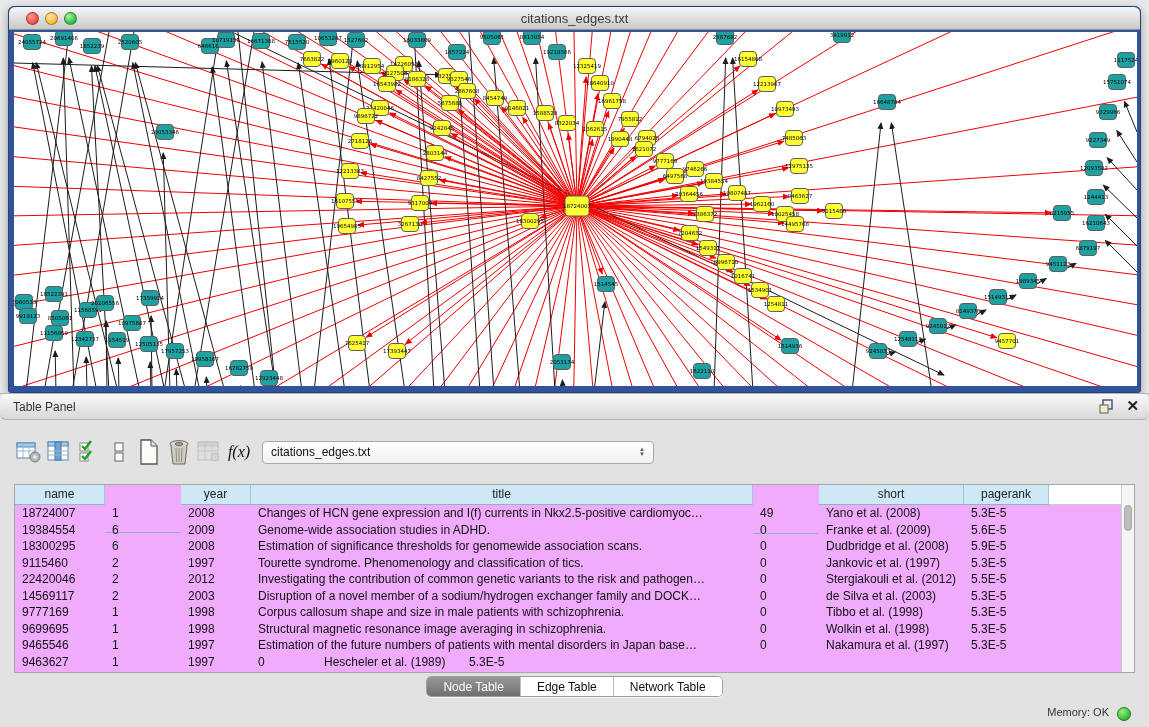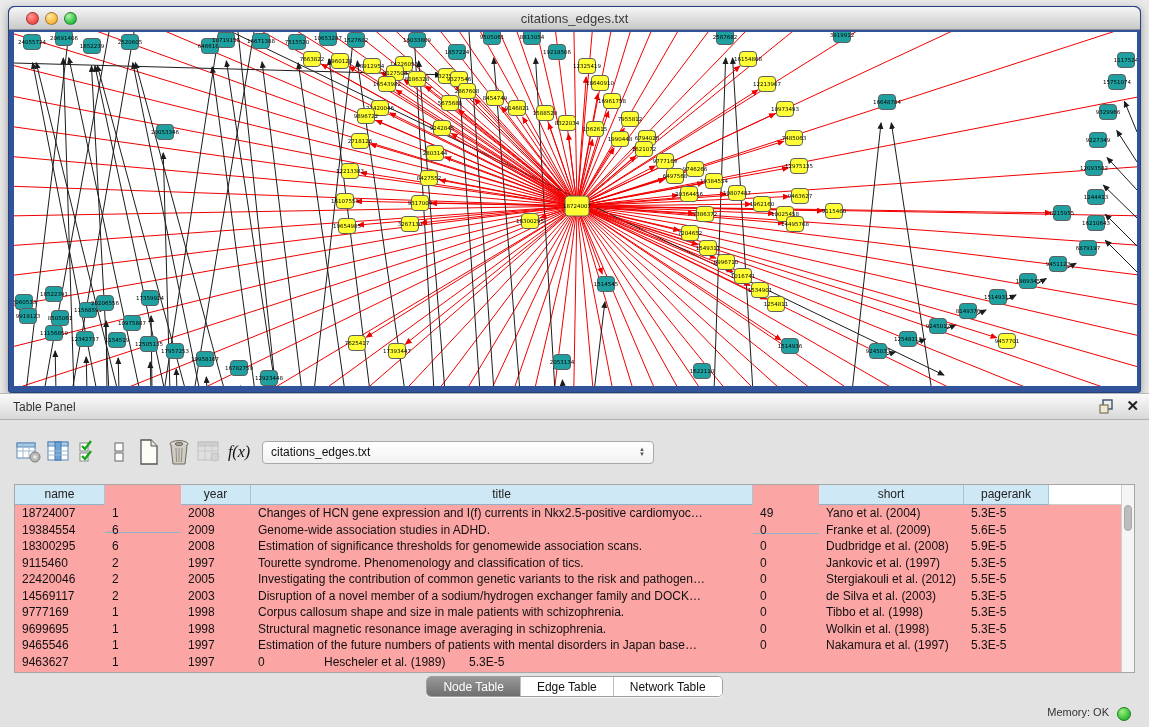--- a/index.html
+++ b/index.html
@@ -20,37 +20,37 @@
   .tl-red    { left:17px;  background:radial-gradient(circle at 35% 30%, #ff9a96, #f6534d 60%, #d53a34); }
   .tl-yellow { left:36px;  background:radial-gradient(circle at 35% 30%, #ffe9a8, #fdbc40 60%, #df9b1f); }
   .tl-green  { left:55px;  background:radial-gradient(circle at 35% 30%, #baf0a8, #35c94c 60%, #1fa033); }
   .canvas-wrap { position:absolute; left:5px; top:25px; width:1123px; height:354px;
                  background:#ffffff; overflow:hidden; }
 
   
   .table-panel { position:absolute; left:0; top:393px; width:1149px; height:334px;
                  background:#e2e2e2; border-top:1px solid #b5b5b5; }
   .panel-header { position:absolute; left:0; top:0; right:0; height:26px;
-                  background:linear-gradient(#fafafa,#d8d8d8); border-bottom:1px solid #b0b0b0; }
+                  background:linear-gradient(#fafafa,#d8d8d8); border-bottom:1px solid #b0b0b0;border-radius:6px; }
   .panel-title { position:absolute; left:13px; top:6px; font-size:12px; color:#333; }
   .panel-btns { position:absolute; right:10px; top:3px; display:flex; gap:12px; align-items:center; }
   .float-btn svg { display:block; }
   .close-btn { font-size:15px; font-weight:bold; color:#222; line-height:18px; cursor:default; }
 
   .toolbar { position:absolute; left:14px; top:40px; height:36px; display:flex; align-items:center; gap:0; }
   .tbtn { width:30px; height:32px; display:flex; align-items:center; justify-content:center; }
   .fx { font-family:"Liberation Serif", serif; font-style:italic; font-size:16px; color:#111; }
   .net-select { margin-left:8px; width:392px; height:23px; background:linear-gradient(#ffffff,#f2f2f2);
                 border:1px solid #a9a9a9; border-radius:4px; display:flex; align-items:center;
                 padding:0 8px; font-size:12px; color:#111; }
   .net-select .val { flex:1; }
   .stepper { display:flex; flex-direction:column; line-height:5px; font-size:6px; color:#555; text-align:center; }
 
   .dtable { position:absolute; left:14px; top:90px; width:1121px; height:189px;
-            background:#fca5a5; border:1px solid #a6a6a6; }
+            background:#f0abfc; border:1px solid #a6a6a6; }
   .thead { display:flex; height:20px; }
   .th { background:#cfe8f5; border-right:1px solid #a3c6da; border-bottom:1px solid #8fb4ca;
         font-size:12px; color:#222; text-align:center; line-height:19px;
         white-space:nowrap; overflow:hidden; }
   .th.filler { background:#fff; border-right:none; border-bottom:1px solid #ccc; }
   .trow { display:flex; height:16.5px; }
   .td { font-size:12px; color:#111; line-height:16px; padding-left:7px;
         white-space:nowrap; overflow:hidden; }
   .vscroll { position:absolute; right:0; top:0; width:13px; height:187px; background:#f5f5f5;
              border-left:1px solid #cfcfcf; }
@@ -628,21 +628,21 @@
         <div class="th" style="width: 85px;">pagerank</div>
         <div class="th filler" style="flex: 1 1 0%;"></div>
       </div>
     <div id="tbody">
         <div class="trow">
           <div class="td" style="width: 90px;">18724007</div>
           <div class="td" style="width: 76px;">1</div>
           <div class="td" style="width: 70px;">2008</div>
           <div class="td" style="width: 502px;">Changes of HCN gene expression and I(f) currents in Nkx2.5-positive cardiomyoc…</div>
           <div class="td" style="width: 66px;">49</div>
-          <div class="td" style="width: 145px;">Yano et al. (2004)</div>
+          <div class="td" style="width: 145px;">Yano et al. (2008)</div>
           <div class="td" style="width: 85px;">5.3E-5</div>
         </div>
         <div class="trow">
           <div class="td" style="width: 90px;">19384554</div>
           <div class="td" style="width: 76px;">6</div>
           <div class="td" style="width: 70px;">2009</div>
           <div class="td" style="width: 502px;">Genome-wide association studies in ADHD.</div>
           <div class="td" style="width: 66px;">0</div>
           <div class="td" style="width: 145px;">Franke et al. (2009)</div>
           <div class="td" style="width: 85px;">5.6E-5</div>
@@ -661,21 +661,21 @@
           <div class="td" style="width: 76px;">2</div>
           <div class="td" style="width: 70px;">1997</div>
           <div class="td" style="width: 502px;">Tourette syndrome. Phenomenology and classification of tics.</div>
           <div class="td" style="width: 66px;">0</div>
           <div class="td" style="width: 145px;">Jankovic et al. (1997)</div>
           <div class="td" style="width: 85px;">5.3E-5</div>
         </div>
         <div class="trow">
           <div class="td" style="width: 90px;">22420046</div>
           <div class="td" style="width: 76px;">2</div>
-          <div class="td" style="width: 70px;">2005</div>
+          <div class="td" style="width: 70px;">2012</div>
           <div class="td" style="width: 502px;">Investigating the contribution of common genetic variants to the risk and pathogen…</div>
           <div class="td" style="width: 66px;">0</div>
           <div class="td" style="width: 145px;">Stergiakouli et al. (2012)</div>
           <div class="td" style="width: 85px;">5.5E-5</div>
         </div>
         <div class="trow">
           <div class="td" style="width: 90px;">14569117</div>
           <div class="td" style="width: 76px;">2</div>
           <div class="td" style="width: 70px;">2003</div>
           <div class="td" style="width: 502px;">Disruption of a novel member of a sodium/hydrogen exchanger family and DOCK…</div>

